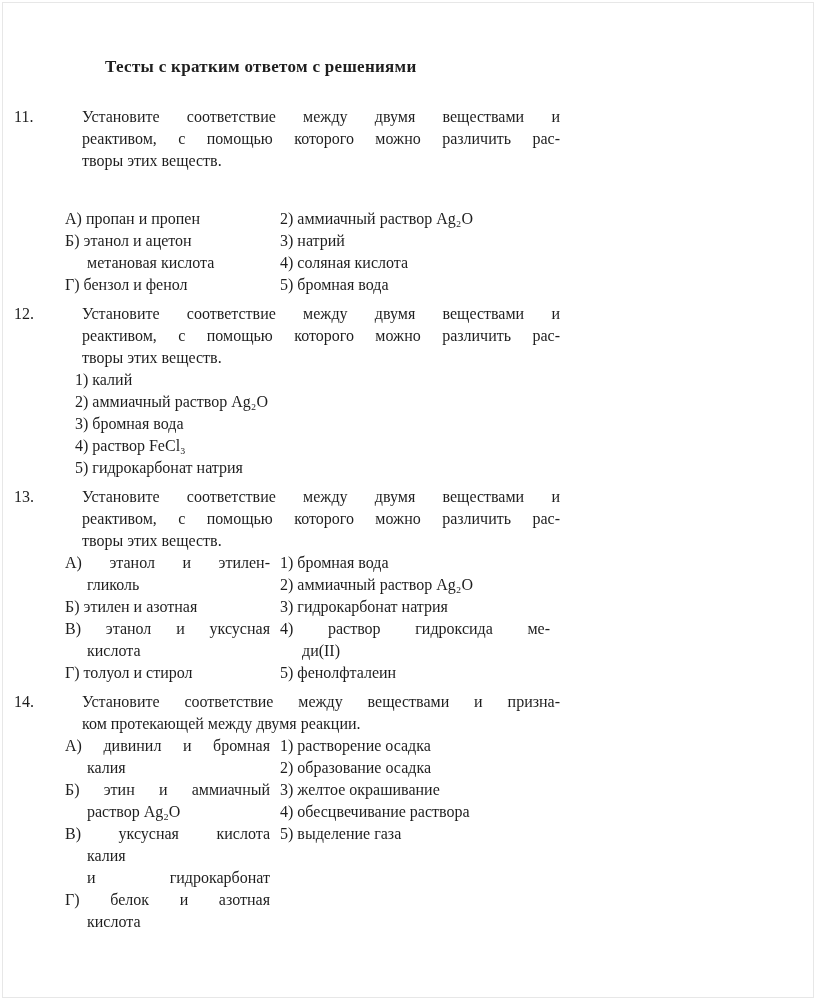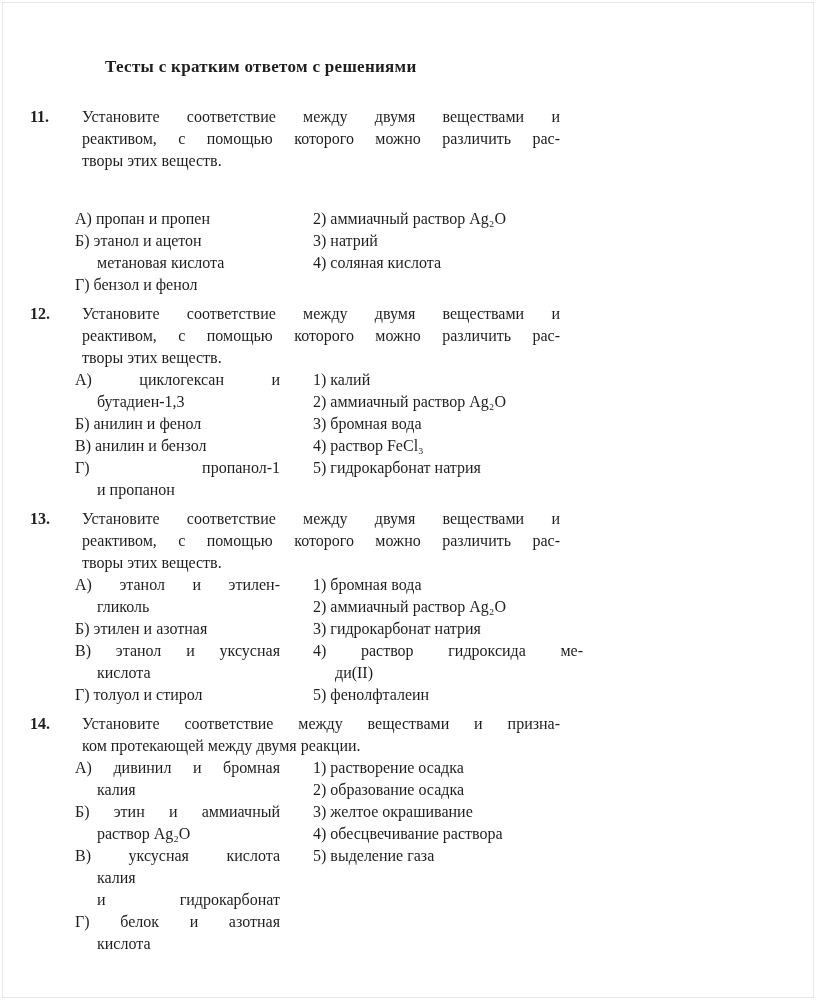--- a/index.html
+++ b/index.html
@@ -35,32 +35,30 @@
   }
   .question {
     position: relative;
     padding-left: 65px;
     font-size: 16px;
     line-height: 22px;
     margin-bottom: 7px;
   }
   .q-num {
     position: absolute;
-    left: 30px;
+    left: 14px;
     top: 0;
-    font-weight: bold;
+    font-weight: normal;
   }
   .q-prompt {
     width: 478px;
     margin-left: 17px;
   }
   .q-options {
     display: flex;
-    margin-left: 10px;
-    gap: 23px;
   }
   .q-options.gap-lg {
     margin-top: 36px;
   }
   .col.left  { width: 205px; }
   .col.right { width: 270px; margin-left: 10px; }
   
   .ln   { white-space: nowrap; }
   .just { text-align: justify; text-align-last: justify; }
   .opt .ln.cont { padding-left: 22px; }
@@ -99,48 +97,35 @@
         <div class="col right">
           <div class="opt jlines">
               <div class="ln">2) аммиачный раствор Ag₂O</div>
             </div>
           <div class="opt jlines">
               <div class="ln">3) натрий</div>
             </div>
           <div class="opt jlines">
               <div class="ln">4) соляная кислота</div>
             </div>
+          <div class="opt jlines">
+              <div class="ln">5) бромная вода</div>
+            </div>
         </div>
       </div>
     </section>
 
     <section class="question">
       <span class="q-num">12.</span>
       <div class="q-prompt jlines">
           <div class="ln just">Установите соответствие между двумя веществами и</div>
           <div class="ln just cont">реактивом, с помощью которого можно различить рас-</div>
           <div class="ln cont">творы этих веществ.</div>
         </div>
       <div class="q-options">
-        <div class="col left">
-          <div class="opt jlines">
-              <div class="ln just">А) циклогексан и</div>
-              <div class="ln cont">бутадиен-1,3</div>
-            </div>
-          <div class="opt jlines">
-              <div class="ln">Б) анилин и фенол</div>
-            </div>
-          <div class="opt jlines">
-              <div class="ln">В) анилин и бензол</div>
-            </div>
-          <div class="opt jlines">
-              <div class="ln just">Г) пропанол-1</div>
-              <div class="ln cont">и пропанон</div>
-            </div>
-        </div>
         <div class="col right">
           <div class="opt jlines">
               <div class="ln">1) калий</div>
             </div>
           <div class="opt jlines">
               <div class="ln">2) аммиачный раствор Ag₂O</div>
             </div>
           <div class="opt jlines">
               <div class="ln">3) бромная вода</div>
             </div>

